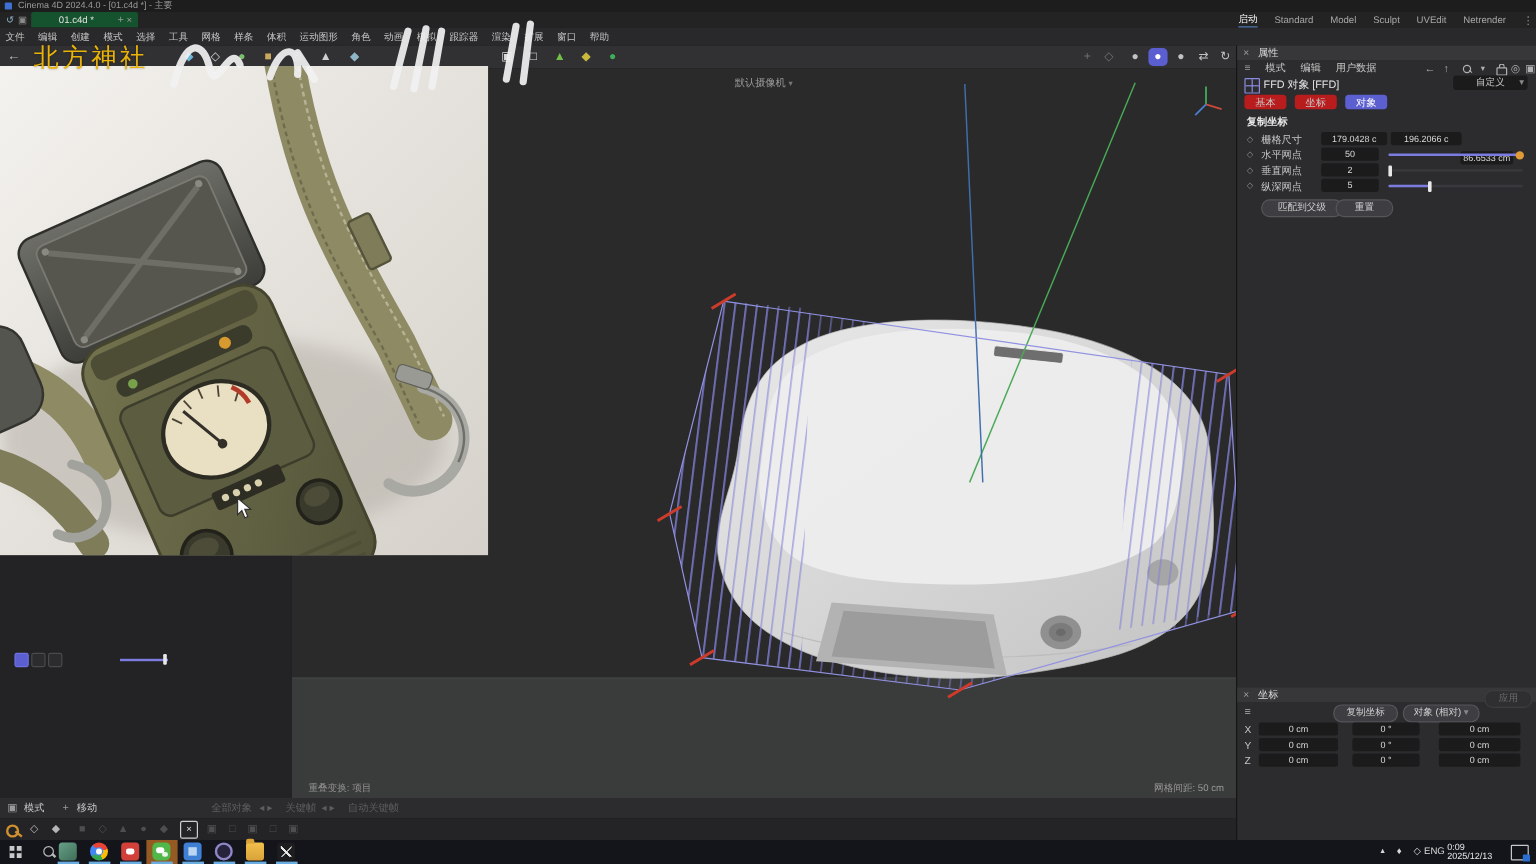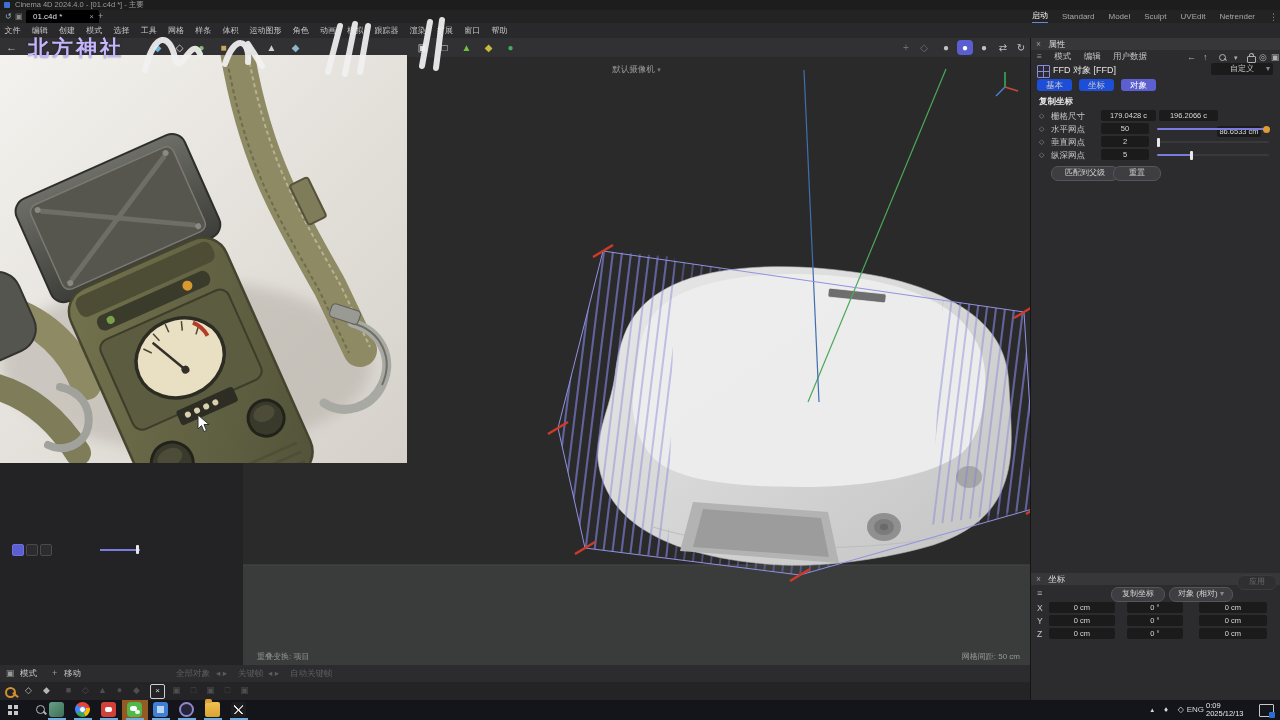--- a/index.html
+++ b/index.html
@@ -5,21 +5,21 @@
   html,body{margin:0;padding:0}
   body{width:1280px;height:720px;position:relative;overflow:hidden;background:#1a1a1b;
        font-family:"Liberation Sans",sans-serif;color:#c8c8c8;-webkit-font-smoothing:antialiased}
   .abs{position:absolute}
   
   .titlebar{position:absolute;left:0;top:0;width:1280px;height:10px;background:#1d1d1e;font-size:7.5px;color:#9a9a9a;line-height:10px}
   .app-ico{position:absolute;left:4px;top:2px;width:6px;height:6px;background:#3f6fd0;border-radius:1px}
   .title-text{position:absolute;left:15px;top:0}
   .tabrow{position:absolute;left:0;top:10px;width:1280px;height:13px;background:#232324}
   .tr-ico{position:absolute;top:0;font-size:8px;line-height:13px;color:#8fb6c8}
-  .doc-tab{position:absolute;left:26px;top:0;width:66px;height:13px;background:#000000;border-radius:2px 2px 0 0;font-size:8px;line-height:13px;color:#e2e2e2;padding-left:7px}
+  .doc-tab{position:absolute;left:26px;top:0;width:66px;height:13px;background:#14532d;border-radius:2px 2px 0 0;font-size:8px;line-height:13px;color:#e2e2e2;padding-left:23px}
   .tab-close{position:absolute;right:5px;top:0;color:#9a9a9a}
   .tab-add{position:absolute;left:98px;top:0;font-size:9px;line-height:13px;color:#9a9a9a}
   .layouts{position:absolute;right:2px;top:0;height:13px;display:flex;align-items:center;gap:14px;font-size:8px;color:#a8a8a8}
   .layout-item{line-height:11px}
   .layout-item.active{color:#fff;border-bottom:1.5px solid #5b8dd8;padding-bottom:1px}
   .layout-more{color:#9a9a9a;font-size:9px}
   .menubar{position:absolute;left:0;top:23px;width:1280px;height:15px;background:#29292b;font-size:8px;line-height:15px;color:#c6c6c6;white-space:nowrap}
   .mi{padding:0 4.5px;display:inline-block}
   .toolbar{position:absolute;left:0;top:38px;width:1030px;height:19px;background:#313134}
   .tb-undo{position:absolute;left:6px;top:0;font-size:11px;line-height:19px;color:#b8b8b8}
@@ -46,21 +46,21 @@
   .ap-mico{position:absolute;top:13px;font-size:9px;line-height:13px;color:#b0b0b0}
   .search-ico{position:absolute;top:16px;width:5px;height:5px;border:1px solid #b0b0b0;border-radius:50%}
   .search-ico::after{content:"";position:absolute;left:4px;top:4px;width:3px;height:1px;background:#b0b0b0;transform:rotate(45deg)}
   .lock-ico{position:absolute;top:18px;width:7px;height:5px;border:1px solid #b0b0b0;border-radius:1px}
   .lock-ico::before{content:"";position:absolute;width:3px;height:3px;border:1px solid #b0b0b0;border-bottom:none;border-radius:3px 3px 0 0;top:-4px;left:1px}
   .ffd-ico{position:absolute;left:6px;top:27px;width:11px;height:11px;border:1.5px solid #8a8ae0;border-radius:1px;
      background:linear-gradient(#8a8ae0,#8a8ae0) center/1px 100% no-repeat,linear-gradient(#8a8ae0,#8a8ae0) center/100% 1px no-repeat}
   .ap-obj{position:absolute;left:22px;top:26px;font-size:9px;color:#e4e4e4}
   .ap-preset{position:absolute;right:8px;top:25px;width:62px;height:12px;background:#1b1b1c;border-radius:2px;font-size:8px;line-height:12px;color:#c8c8c8;text-align:center}
   .ap-preset .dd{position:absolute;right:3px;color:#888}
-  .aptab{position:absolute;top:41px;height:12px;line-height:12px;border-radius:3px;background:#1d4ed8;font-size:8.5px;color:#c8c8c8;text-align:center;padding:0 9px}
+  .aptab{position:absolute;top:41px;height:12px;line-height:12px;border-radius:3px;background:#b91c1c;font-size:8.5px;color:#c8c8c8;text-align:center;padding:0 9px}
   .aptab.active{background:#5b5fd0;color:#fff}
   .ap-section{position:absolute;left:8px;top:58px;font-size:8.5px;font-weight:bold;color:#e8e8e8}
   .diam{position:absolute;font-size:7px;color:#8a8a8a}
   .rlabel{position:absolute;font-size:8.5px;color:#c6c6c6}
   .fld{position:absolute;height:11px;line-height:11px;background:#1b1b1c;border-radius:2px;font-size:7.5px;color:#d8d8d8;text-align:center}
   .sl-track{position:absolute;height:2px;background:#39393d;border-radius:1px}
   .sl-fill{position:absolute;height:2px;background:#7b7be0;border-radius:1px}
   .sl-handle{position:absolute;width:3px;height:9px;background:#e8e8e8;top:-3.5px;border-radius:1px}
   .sl-handle.orange{width:7px;height:7px;border-radius:50%;background:#e09a36;top:-2.5px}
   .apbtn{position:absolute;height:13px;line-height:12px;background:#3e3e42;border:1px solid #56565a;border-radius:7px;font-size:8px;color:#d0d0d0;text-align:center}
@@ -100,21 +100,21 @@
   .a-folder::before{content:"";position:absolute;left:0;top:-3px;width:7px;height:4px;background:#d9a238;border-radius:2px 2px 0 0}
   .a-black{background:#1d1d1f}.a-black::after{content:"";position:absolute;left:3px;top:3px;width:9px;height:9px;background:
      linear-gradient(45deg,transparent 40%,#e8e8e8 40% 55%,transparent 55%),linear-gradient(-45deg,transparent 42%,#bdbdbd 42% 52%,transparent 52%)}
   .tray{position:absolute;right:0;top:0;height:20px;font-size:8px;color:#d8d8d8}
   .tr-item{position:absolute;top:0;line-height:20px}
   .clock{position:absolute;right:28px;top:2px;width:46px;text-align:left;font-size:7.5px;line-height:8px;color:#e8e8e8}
   .notif{position:absolute;right:6px;top:4px;width:13px;height:11px;border:1px solid #c8c8c8;border-radius:1px}
   .notif::after{content:"";position:absolute;right:-2px;bottom:-2px;width:6px;height:6px;background:#2a6fd0;border-radius:1px}
   
   .photo{position:absolute;left:0;top:55px;width:407px;height:408px;overflow:hidden}
-  .watermark{position:absolute;left:28px;top:34px;font-size:21px;font-weight:bold;color:#c4b5fd;letter-spacing:3px;text-shadow:0 0 2px rgba(0,0,0,.4)}
+  .watermark{position:absolute;left:28px;top:34px;font-size:21px;font-weight:normal;color:#eab308;letter-spacing:3px;text-shadow:0 0 2px rgba(0,0,0,.4)}
   .cursor{position:absolute;left:197px;top:414px;width:13px;height:19px}
 </style>
 </head>
 <body>
 
 <div class="titlebar">
   <span class="app-ico"></span>
   <span class="title-text">Cinema 4D 2024.4.0 - [01.c4d *] - 主要</span>
 </div>
 

